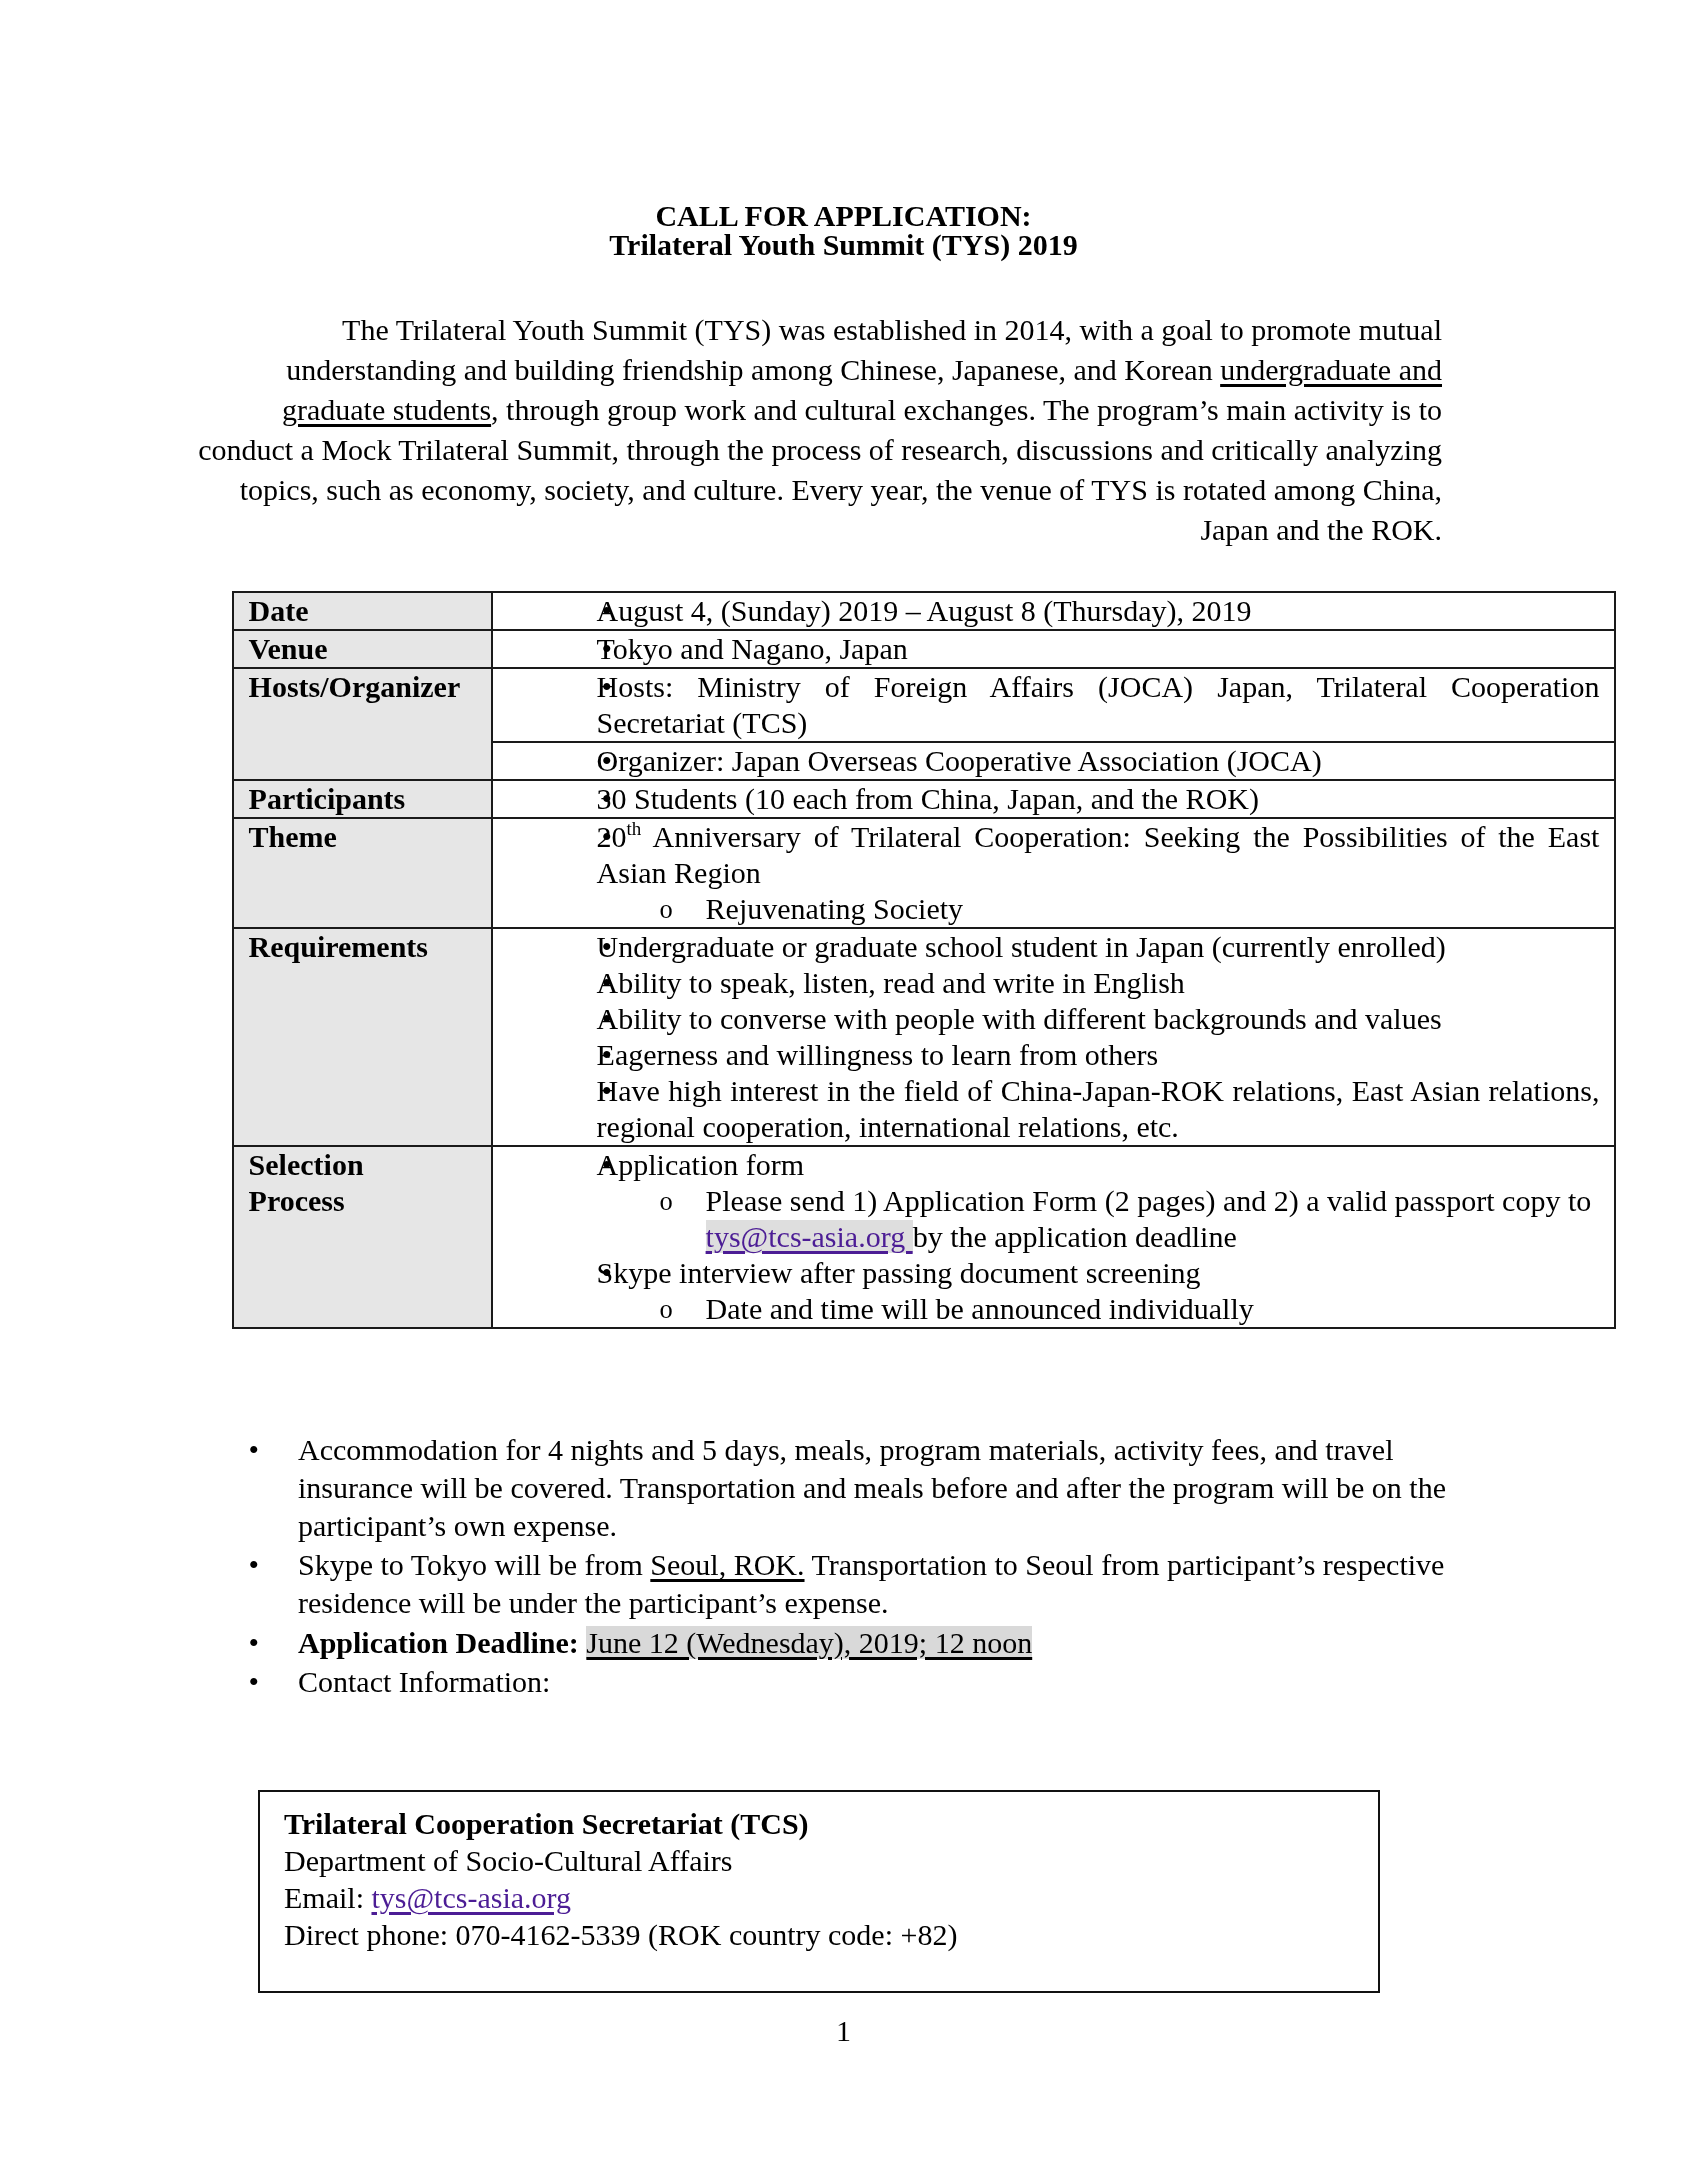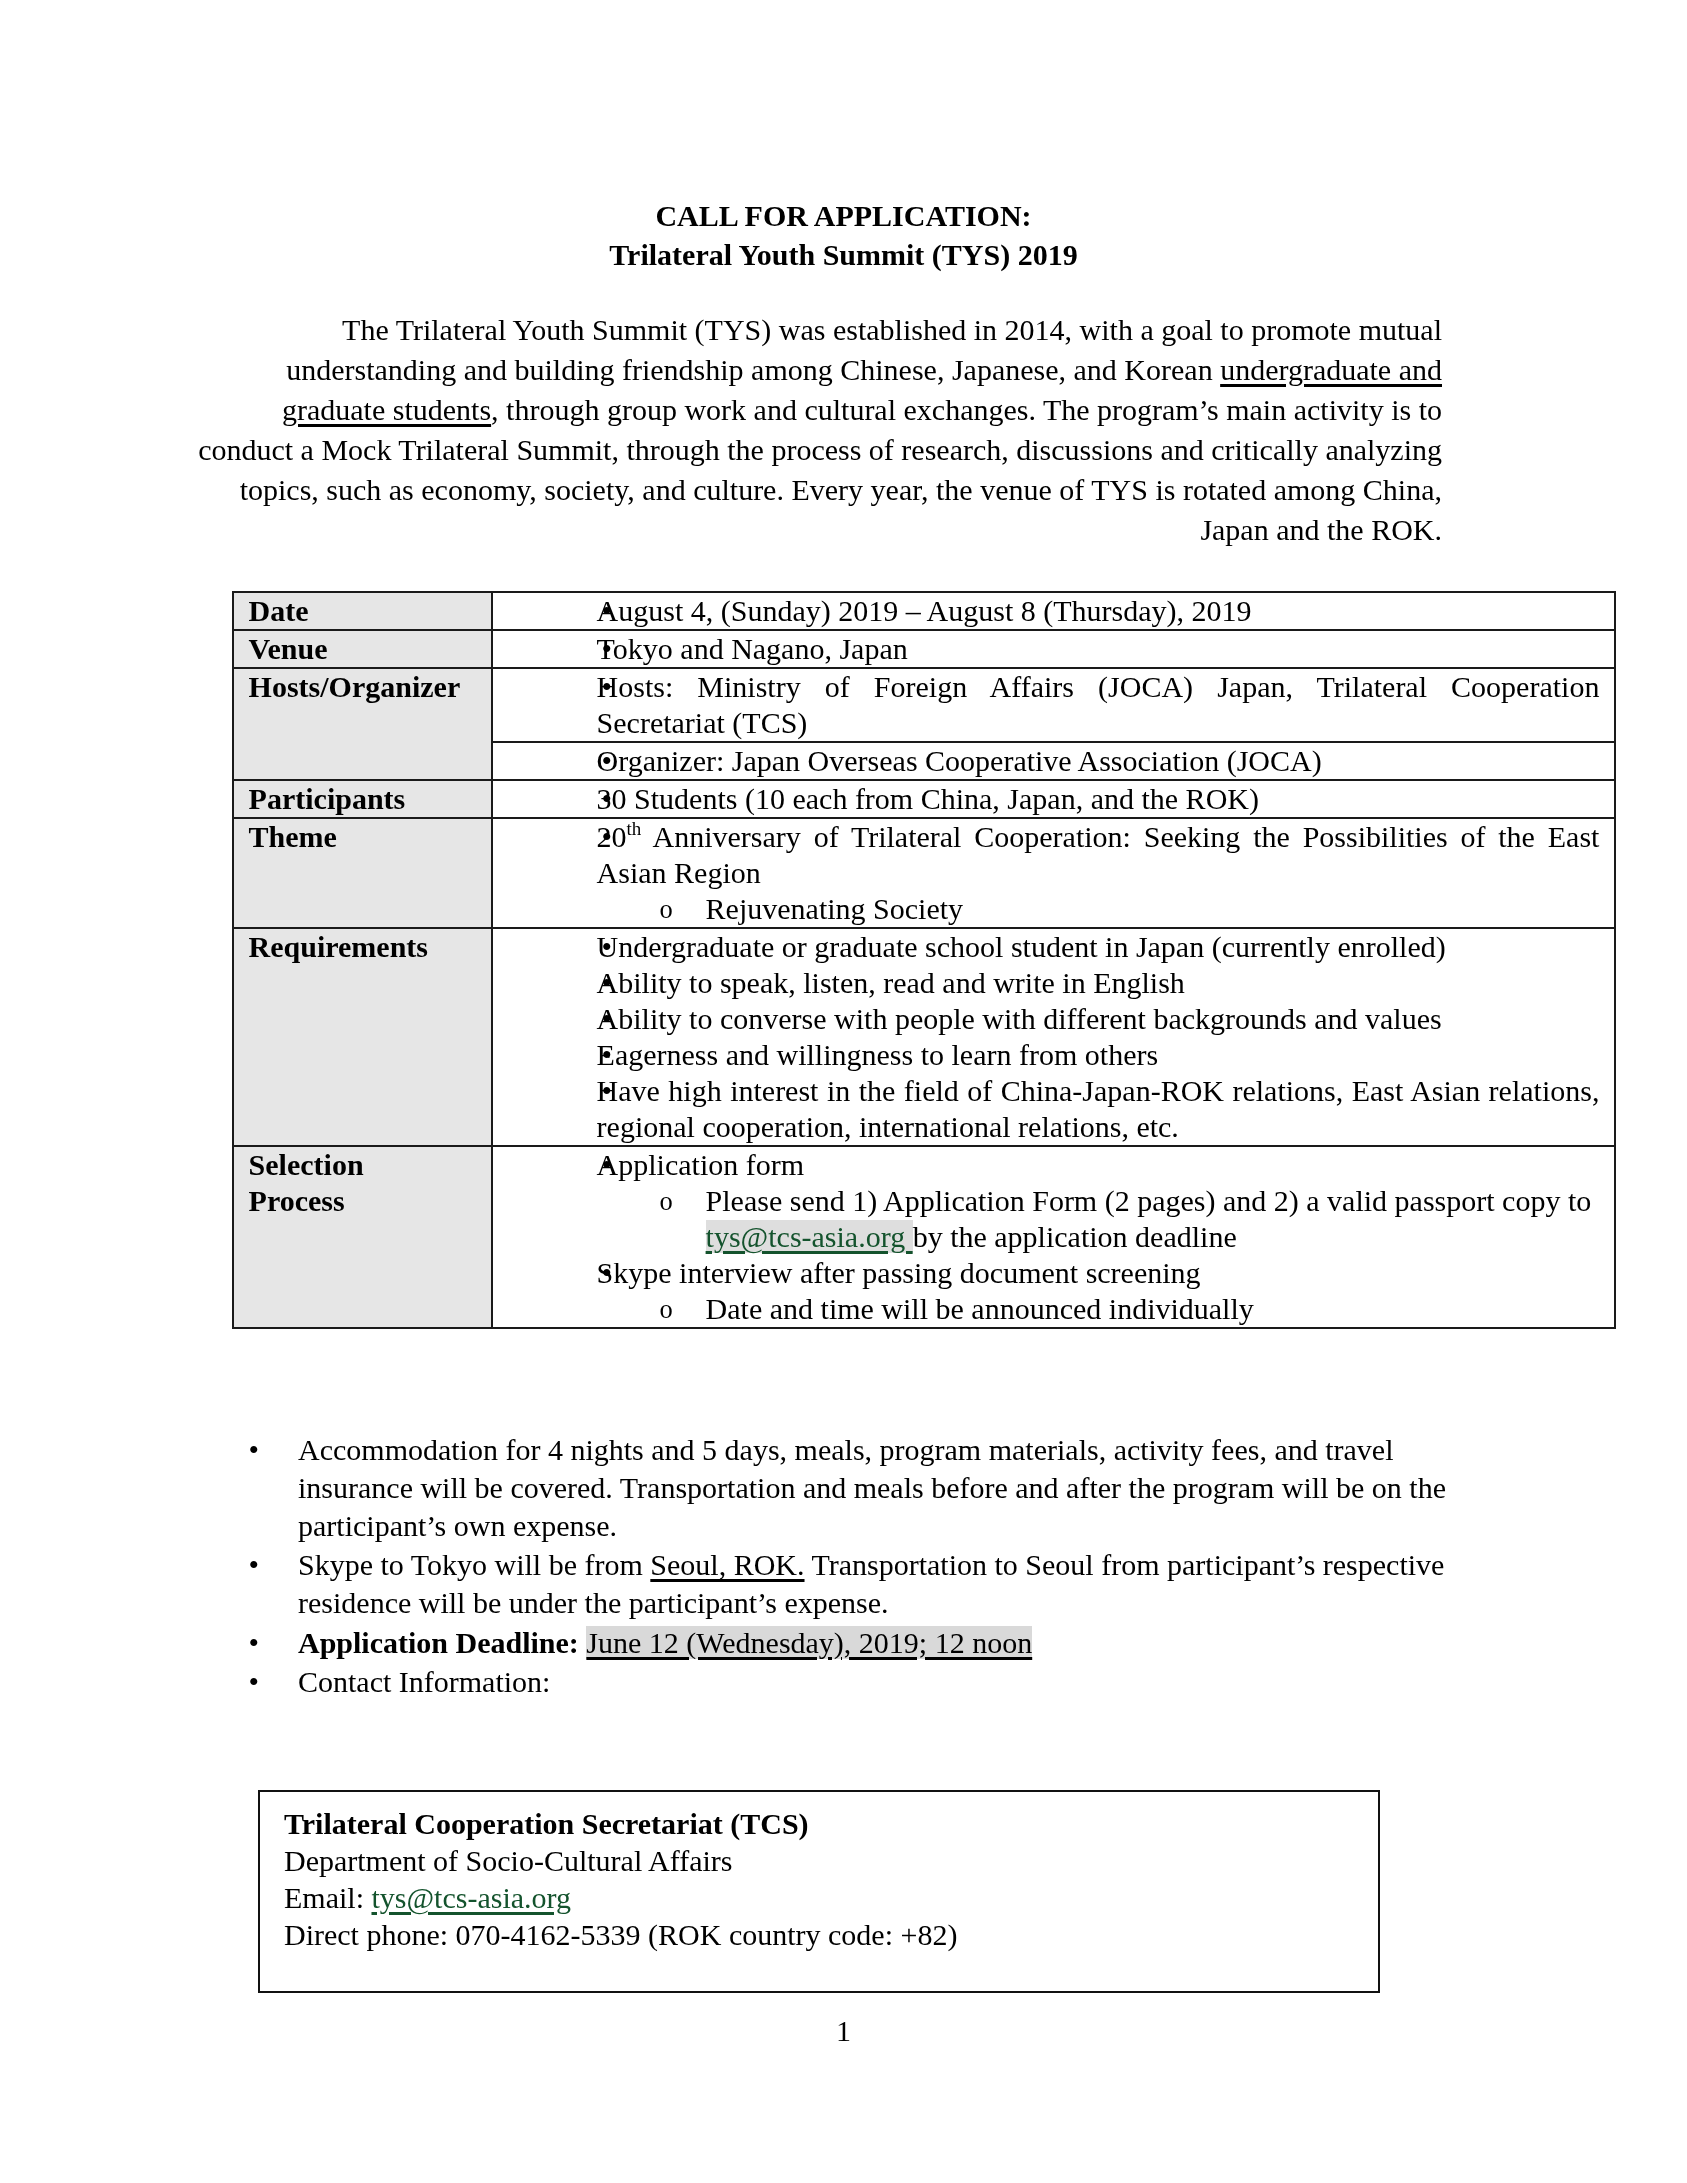--- a/index.html
+++ b/index.html
@@ -1,36 +1,36 @@
 <!DOCTYPE html>
 <html style="font-size:10.6px"><head>
 <meta charset="utf-8">
 <style>
   html, body { margin: 0; padding: 0; background: #ffffff; }
   body { width: 1687px; height: 2183px; position: relative; overflow: hidden;
          font-family: "Liberation Serif", "DejaVu Serif", serif; color: #000; font-size: 30px; line-height: 40px; }
   .page { position: absolute; left: 0; top: 0; width: 1687px; height: 2183px; }
   .title { position: absolute; left: 0; width: 1687px; text-align: center; font-weight: bold; font-size: 30px; }
   .title1 { top: 196px; }
-  .title2 { top: 235px; }
+  .title2 { top: 225px; }
   .intro { position: absolute; left: 198px; top: 310px; width: 1244px; text-align: right; line-height: 40px; }
   .intro .indent { display: inline-block; width: 99px; }
   u { text-decoration: underline; text-underline-offset: 4px; }
 
   table.info { position: absolute; left: 232px; top: 591px; width: 1384px; border-collapse: collapse; }
   table.info td { border: 2px solid #1a1a1a; vertical-align: top; padding: 0; }
   td.label { width: 242px; background: #e6e6e6; font-weight: bold; padding: 0 0 0 14.6px !important; line-height: 36px; }
   td.label .line2 { display: block; }
   td.val { padding: 0 14.6px 0 0 !important; line-height: 36px; }
   .bl { position: relative; padding-left: 60px; text-align: justify; text-align-last: left; margin-left: 44px; }
   .bl::before { content: "\2022"; position: absolute; left: 65px; top: 0; }
   .sub { position: relative; padding-left: 213px; text-align: left; }
   .sub::before { content: "o"; position: absolute; left: 167px; top: 0; font-size: 26.5px; }
   sup { font-size: 19px; line-height: 0; vertical-align: 12px; }
-  a.link { color: #14532d; text-decoration: underline; text-underline-offset: 4px; background: #dedede; }
+  a.link { color: #4c1d95; text-decoration: underline; text-underline-offset: 4px; background: #dedede; }
   .hl { background: #d9d9d9; }
 
   .bullets { position: absolute; left: 232px; top: 1431px; width: 1224px; }
   .bullets .item { position: relative; padding-left: 66px; line-height: 38px; margin-bottom: 1.3px; }
   .bullets .item::before { content: "\2022"; position: absolute; left: 16.5px; top: 0; }
 
   .contact { position: absolute; left: 258px; top: 1790px; width: 1086px; height: 167px;
              border: 2.6px solid #111; padding: 16px; }
   .contact .inner { position: absolute; left: 24px; top: 13.2px; line-height: 37px; }
   .contact .org { font-weight: bold; }

